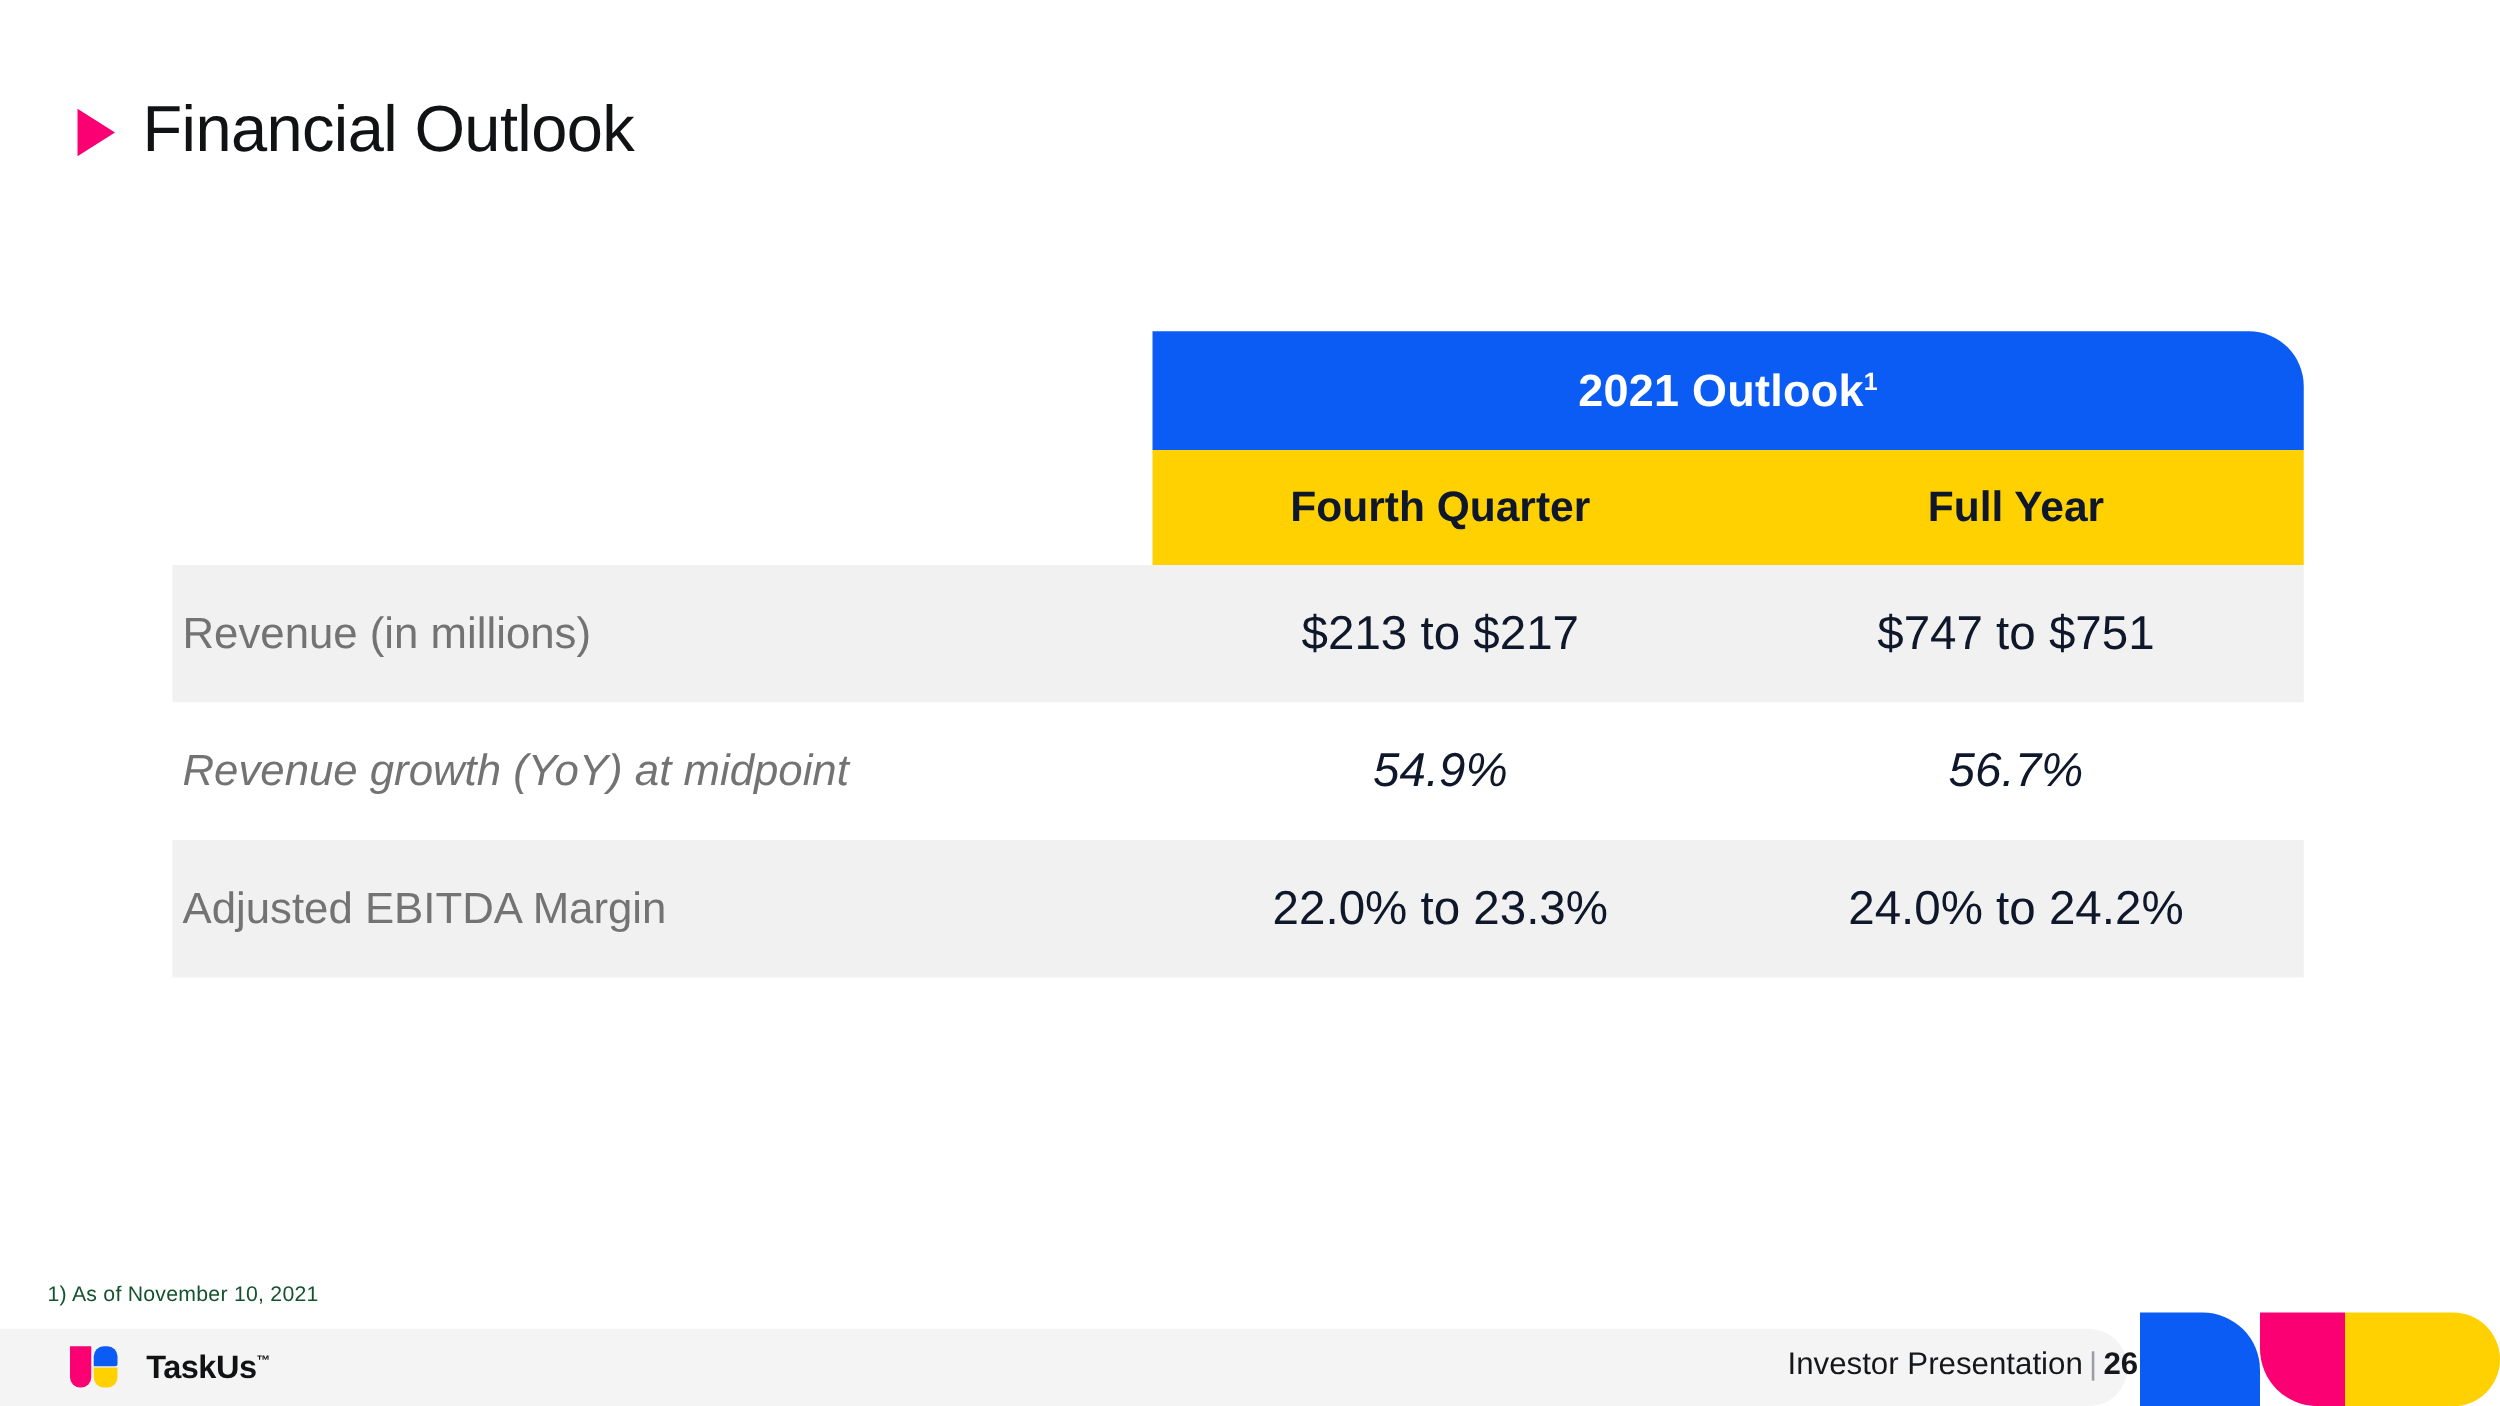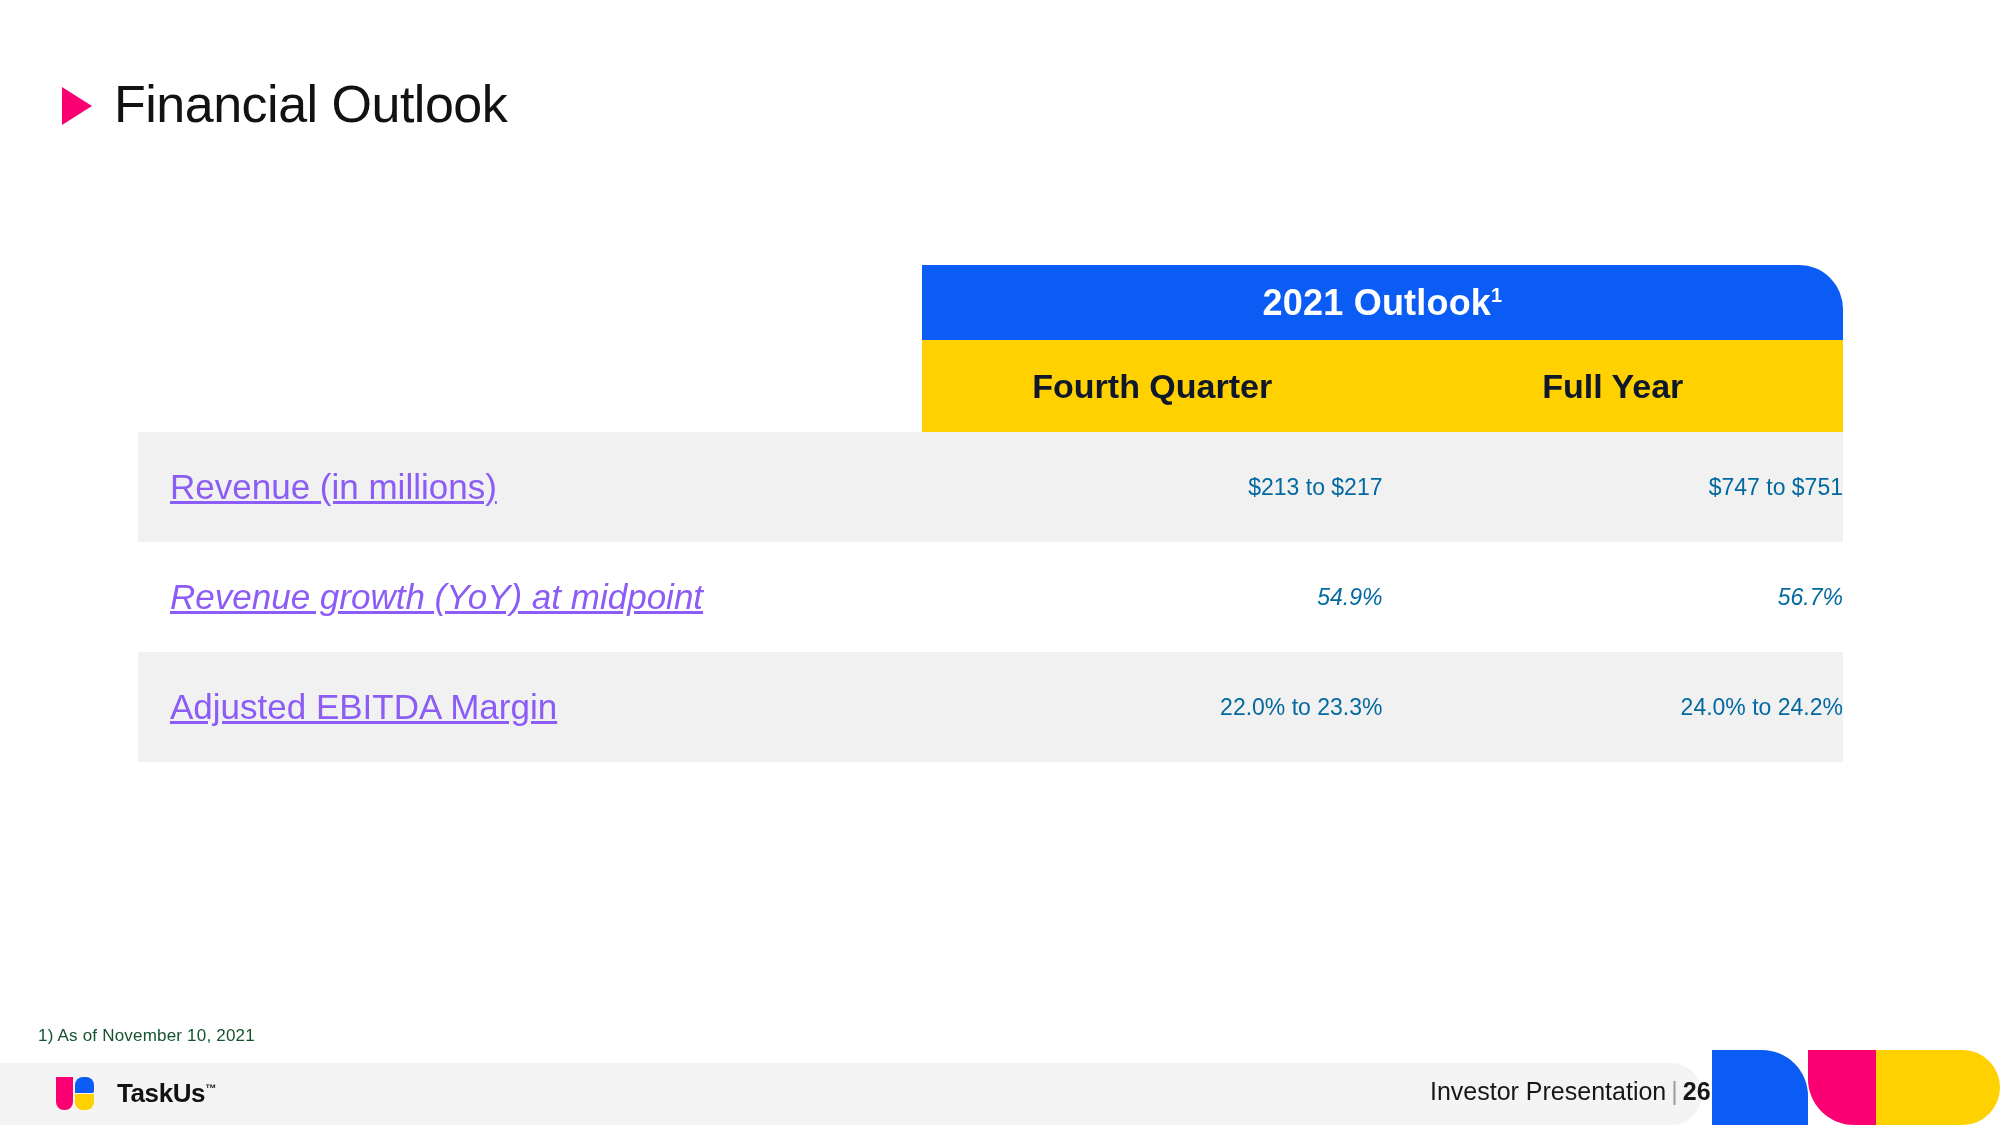--- a/index.html
+++ b/index.html
@@ -29,21 +29,21 @@
   }
 
   
   .table-wrap {
     position:absolute; left:138px; top:265px;
     width:1705px;
   }
   .thead-top {
     margin-left:784px;           
     width:921px;
-    height:75px;
+    height:95px;
     background:#0A5CF5;
     border-top-right-radius:44px;
     display:flex; align-items:center; justify-content:center;
   }
   .thead-top-label {
     color:#ffffff; font-size:36px; font-weight:700; letter-spacing:0.2px;
   }
   .thead-top-label sup { font-size:20px; vertical-align:super; font-weight:700; }
 
   .thead-sub {
@@ -62,31 +62,30 @@
   .trow {
     display:flex;
     width:1705px;
     height:110px;
     align-items:center;
   }
   .trow.shaded { background:#F1F1F1; }
   .trow.plain  { background:#ffffff; }
   .trow .label {
     width:784px;
-    padding-left:32px;
+    padding-left:8px;
     font-size:35px;
-    color:#8b5cf6;
+    color:#737373;
     white-space:nowrap;
-    text-decoration:underline;
   }
   .trow .val {
     width:460.5px;
-    text-align:right;
-    font-size:23px;
-    color:#0369a1;
+    text-align:center;
+    font-size:38px;
+    color:#0f172a;
     white-space:nowrap;
   }
   .trow.italic .label, .trow.italic .val { font-style:italic; }
 
   
   .footnote {
     position:absolute; left:38px; top:1026px;
     font-size:17px; color:#14532d; letter-spacing:0.2px;
   }
 

